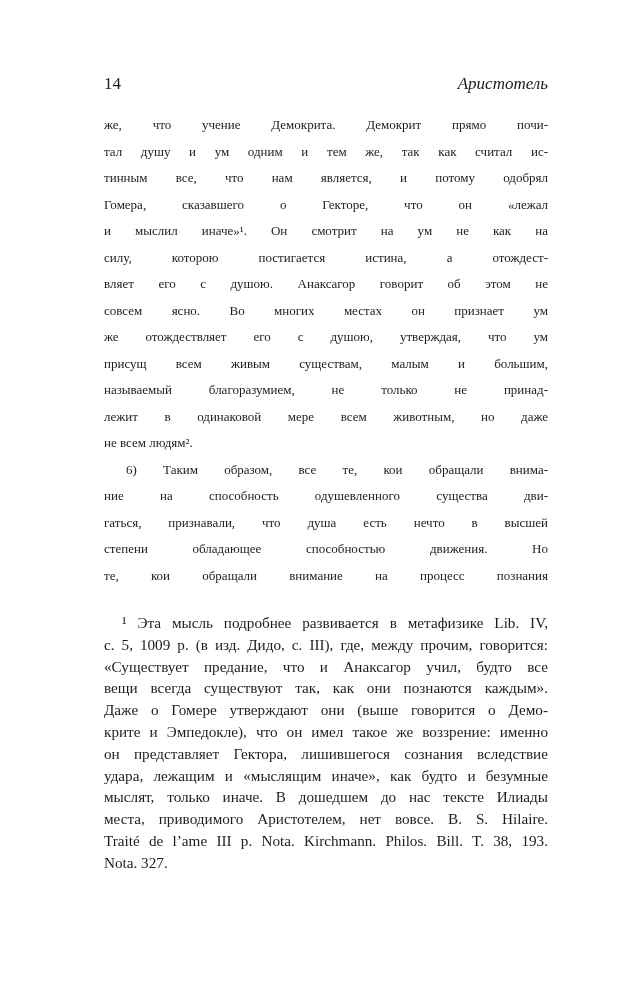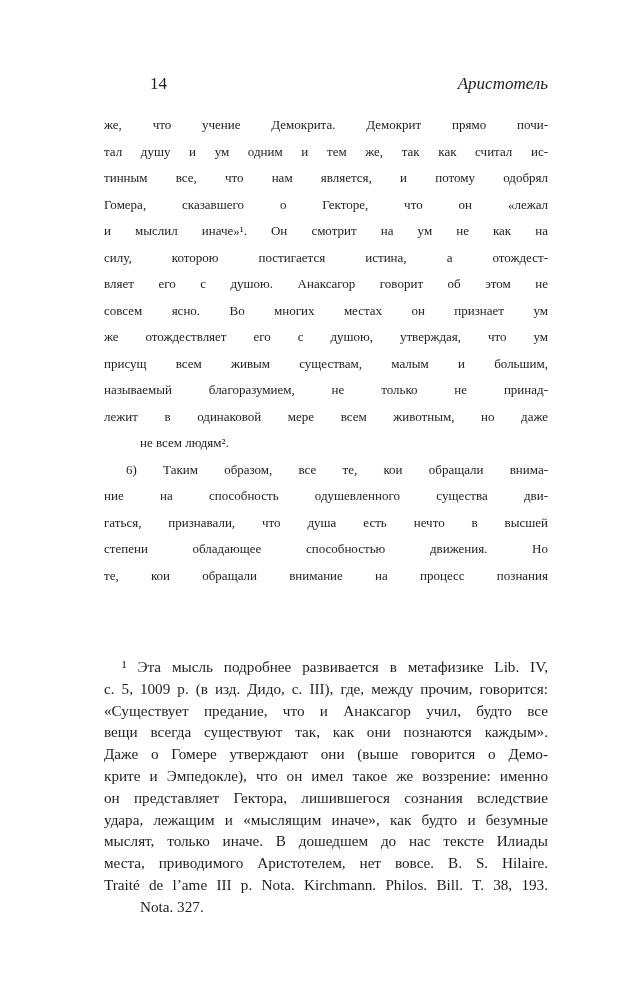--- a/index.html
+++ b/index.html
@@ -21,50 +21,48 @@
     top: 74px;
     left: 104px;
     width: 444px;
     display: flex;
     justify-content: space-between;
     align-items: baseline;
     font-size: 17px;
   }
   .pagenum {
     font-style: normal;
-    margin-left: 46px;
   }
   .runhead {
     font-style: italic;
     text-align: center;
   }
   .body-text {
     position: absolute;
     top: 112px;
     left: 104px;
     width: 444px;
     font-size: 13px;
     line-height: 26.5px;
   }
   .footnotes {
     position: absolute;
-    top: 656px;
+    top: 612px;
     left: 104px;
     width: 444px;
     font-size: 15.2px;
     line-height: 21.8px;
   }
   .line {
     white-space: nowrap;
     text-align: justify;
     text-align-last: justify;
   }
   .line.lastline {
     text-align-last: left;
-    margin-left: 36px;
   }
   .line.indent {
     text-indent: 22px;
   }
   .footnotes .line.indent {
     text-indent: 18px;
   }
 </style>
 </head>
 <body>

